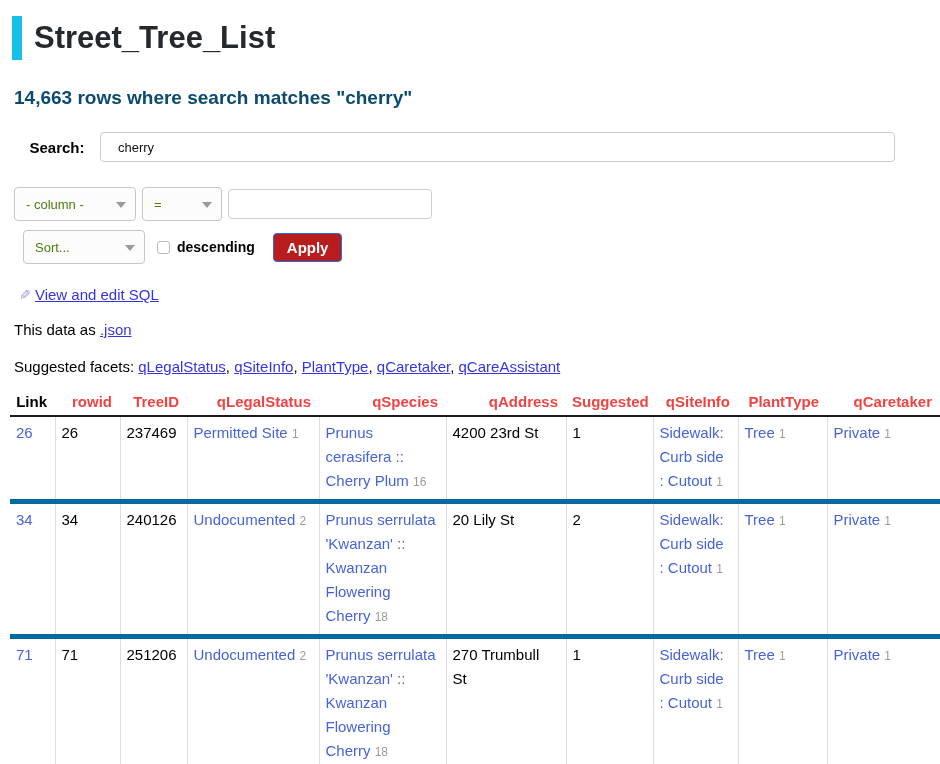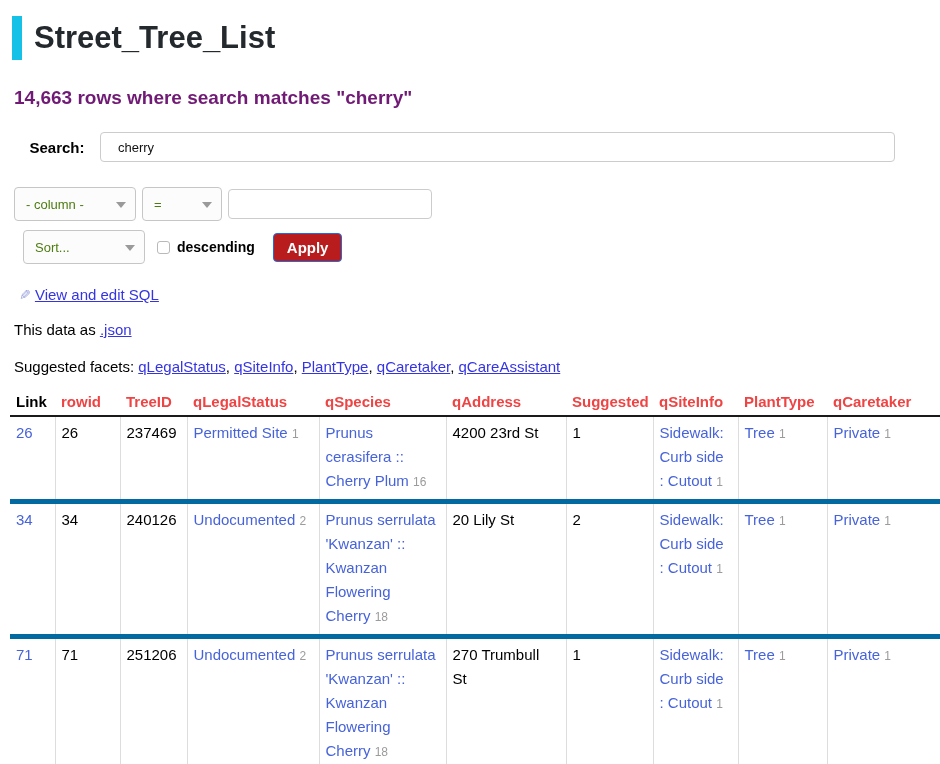--- a/index.html
+++ b/index.html
@@ -10,21 +10,21 @@
     font-family: "Liberation Sans", "DejaVu Sans", sans-serif;
     font-size: 15px;
   }
 
   
   .titlebar { display: flex; align-items: stretch; margin: 16px 0 0 12px; height: 44px; }
   .accent { width: 10px; background: #16c1e8; margin-right: 12px; }
   h1 { font-size: 31px; line-height: 44px; margin: 0; color: #24292e; font-weight: bold; }
 
   
-  .summary { margin: 27px 0 0 14px; font-size: 19px; font-weight: bold; color: #701a75; }
+  .summary { margin: 27px 0 0 14px; font-size: 19px; font-weight: bold; color: #0c4a6e; }
 
   
   .search-row { display: flex; align-items: center; margin: 23px 45px 0 14px; }
   .search-label { font-weight: bold; width: 86px; flex: none; text-align: center; }
   .search-input {
     flex: 1; height: 30px; border: 1px solid #ccc; border-radius: 4px;
     padding: 0 17px; font-size: 13px; font-family: inherit; color: #111; outline: none;
   }
 
   
@@ -61,21 +61,21 @@
   .sql-line { margin: 22px 0 0 14px; }
   .pencil { display: inline-block; transform: scaleX(-1); color: #9aa3dc; margin-left: 5px; font-size: 14px; }
   a.toplink { color: #3534e2; text-decoration: underline; }
   .dataas { margin: 18px 0 0 14px; }
   .facets-line { margin: 20px 0 0 14px; }
   .facet + .facet::before { content: ", "; color: #000; }
 
   
   table { border-collapse: collapse; table-layout: fixed; width: 930px; margin: 16px 0 0 10px; }
   th {
-    text-align: left; padding: 2px 8px 5px 6px; border-bottom: 2px solid #1a1a1a;
+    text-align: right; padding: 2px 8px 5px 6px; border-bottom: 2px solid #1a1a1a;
     font-size: 15px; font-weight: bold; white-space: nowrap; overflow: hidden;
   }
   th a { color: #ef4444; text-decoration: none; margin-top: 16px; }
   td {
     vertical-align: top; padding: 4px 8px 5px 6px; line-height: 24px;
     border-bottom: 5px solid #0369a1; border-right: 1px solid #ddd;
     word-wrap: normal; overflow: hidden;
   }
   td:last-child { border-right: none; }
   td a { color: #4763d9; text-decoration: none; }

